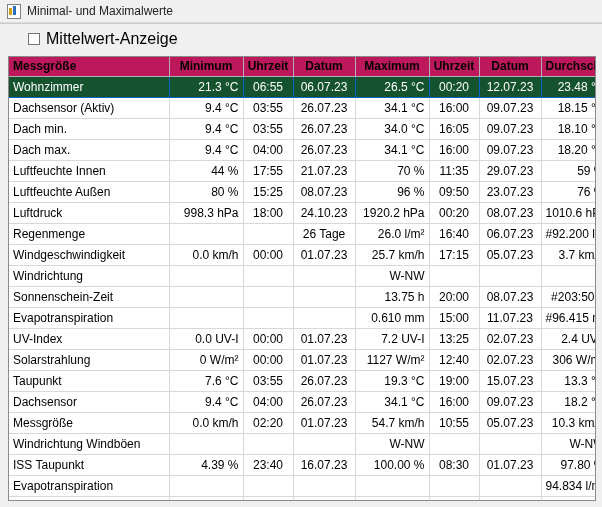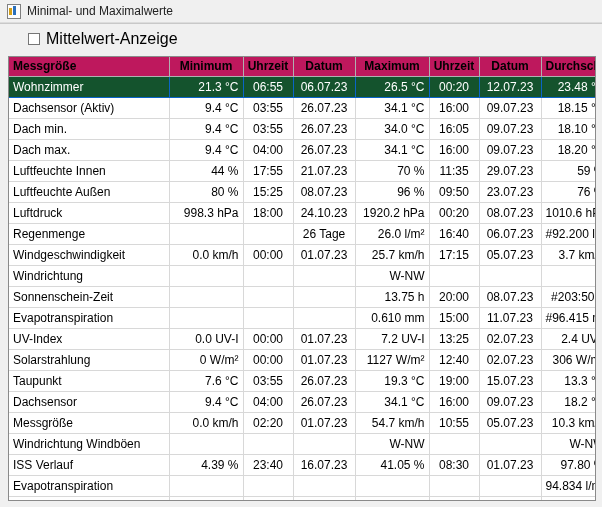--- a/index.html
+++ b/index.html
@@ -383,25 +383,25 @@
             <td class="label">Windrichtung Windböen</td>
             <td class="num"></td>
             <td class="center"></td>
             <td class="center"></td>
             <td class="num">W-NW</td>
             <td class="center"></td>
             <td class="center"></td>
             <td class="num">W-NW</td>
           </tr>
           <tr>
-            <td class="label">ISS Verlauf</td>
+            <td class="label">ISS Taupunkt</td>
             <td class="num">4.39 %</td>
             <td class="center">23:40</td>
             <td class="center">16.07.23</td>
-            <td class="num">41.05 %</td>
+            <td class="num">100.00 %</td>
             <td class="center">08:30</td>
             <td class="center">01.07.23</td>
             <td class="num">97.80 %</td>
           </tr>
           <tr>
             <td class="label">Evapotranspiration</td>
             <td class="num"></td>
             <td class="center"></td>
             <td class="center"></td>
             <td class="num"></td>

